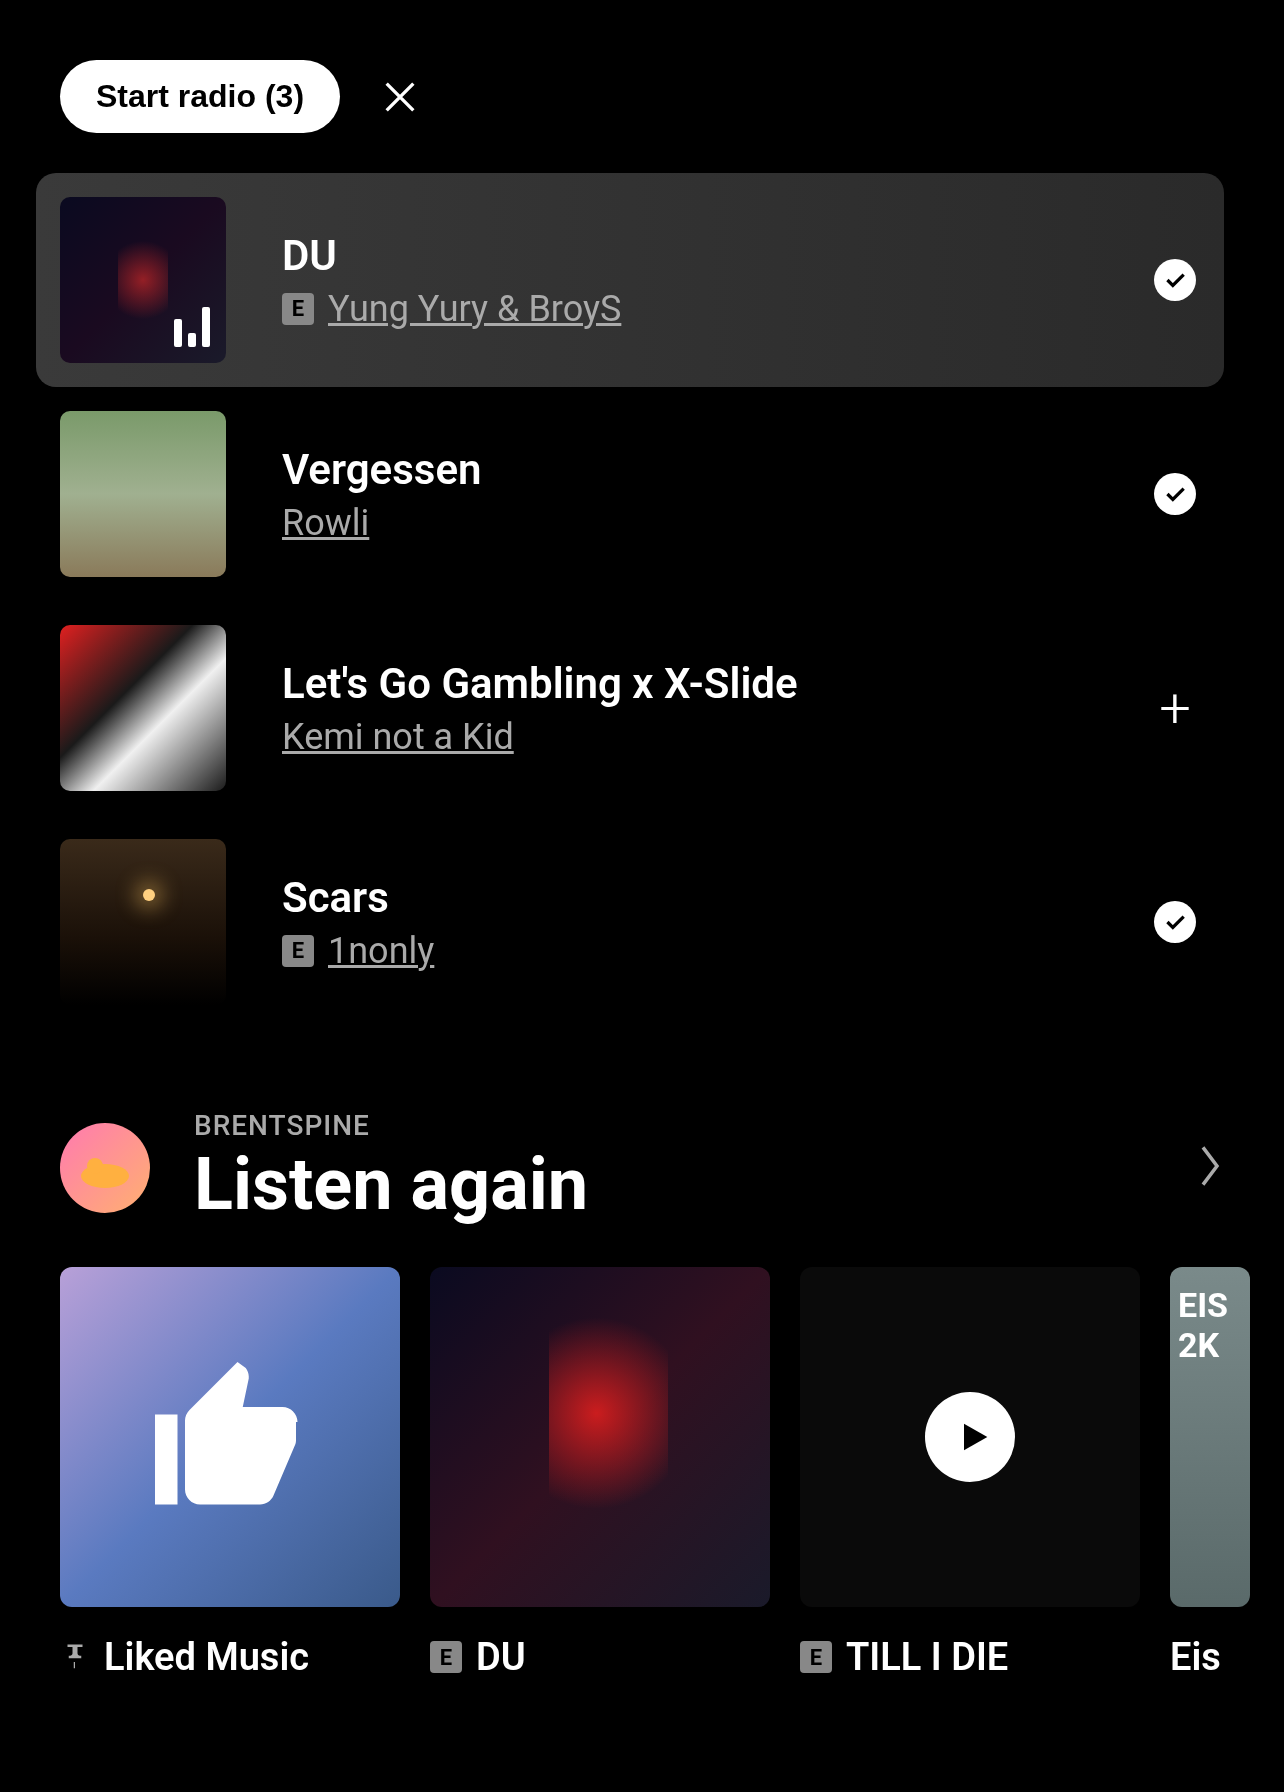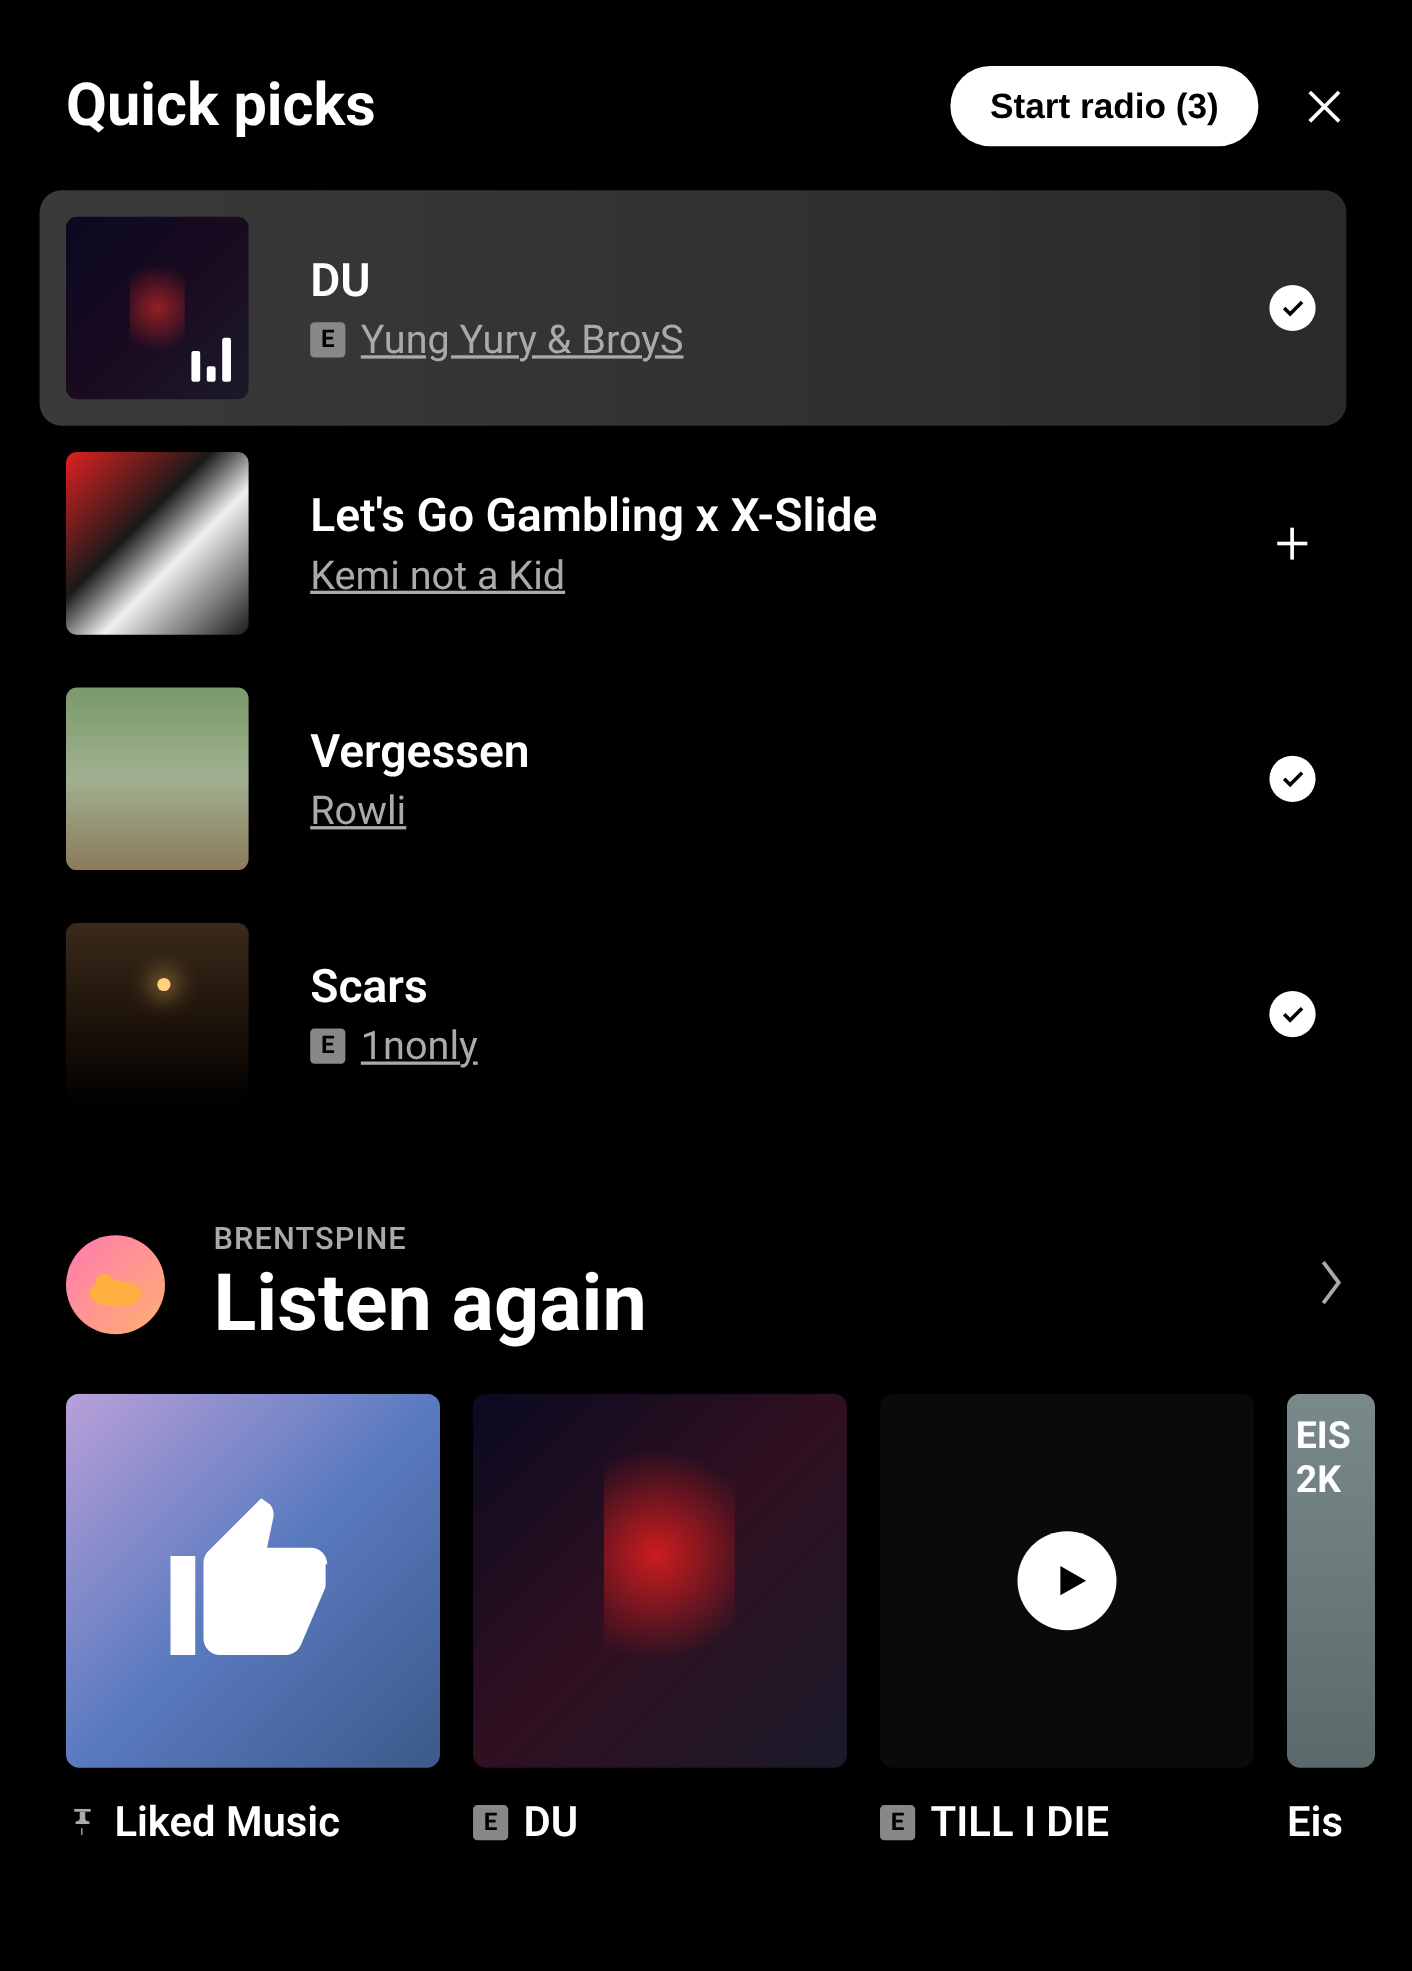--- a/index.html
+++ b/index.html
@@ -295,21 +295,20 @@
     font-weight: 700;
     color: #fff;
   }
 </style>
 </head>
 <body>
 
 <div class="container">
 
   <div class="quick-picks-header">
-    <h2 class="section-title">Quick picks</h2>
     <div class="header-actions">
       <button class="start-radio-btn">Start radio (3)</button>
       <div class="close-icon">
         <svg viewBox="0 0 24 24" width="40" height="40" stroke="currentColor" stroke-width="2" fill="none">
             <path d="M4 4 L20 20 M20 4 L4 20"></path>
           </svg>
       </div>
     </div>
   </div>
 
@@ -333,46 +332,46 @@
       <div class="track-action">
         <div class="check-icon">
           <svg viewBox="0 0 24 24" fill="none" stroke="#000" stroke-width="3">
               <path d="M5 12l5 5L20 7"></path>
             </svg>
         </div>
       </div>
     </div>
 
     <div class="track-item">
+      <div class="track-art art-vergessen"></div>
+      <div class="track-info">
+        <div class="track-title">Vergessen</div>
+        <div class="track-artist-row">
+          <div class="track-artist">Rowli</div>
+        </div>
+      </div>
+      <div class="track-action">
+        <div class="check-icon">
+          <svg viewBox="0 0 24 24" fill="none" stroke="#000" stroke-width="3">
+              <path d="M5 12l5 5L20 7"></path>
+            </svg>
+        </div>
+      </div>
+    </div>
+
+    <div class="track-item">
       <div class="track-art art-gambling"></div>
       <div class="track-info">
         <div class="track-title">Let's Go Gambling x X-Slide</div>
         <div class="track-artist-row">
           <div class="track-artist">Kemi not a Kid</div>
         </div>
       </div>
       <div class="track-action">
         <div class="plus-icon">+</div>
-      </div>
-    </div>
-
-    <div class="track-item">
-      <div class="track-art art-vergessen"></div>
-      <div class="track-info">
-        <div class="track-title">Vergessen</div>
-        <div class="track-artist-row">
-          <div class="track-artist">Rowli</div>
-        </div>
-      </div>
-      <div class="track-action">
-        <div class="check-icon">
-          <svg viewBox="0 0 24 24" fill="none" stroke="#000" stroke-width="3">
-              <path d="M5 12l5 5L20 7"></path>
-            </svg>
-        </div>
       </div>
     </div>
 
     <div class="track-item">
       <div class="track-art art-scars"></div>
       <div class="track-info">
         <div class="track-title">Scars</div>
         <div class="track-artist-row">
           <div class="explicit-badge">E</div>
           <div class="track-artist">1nonly</div>

